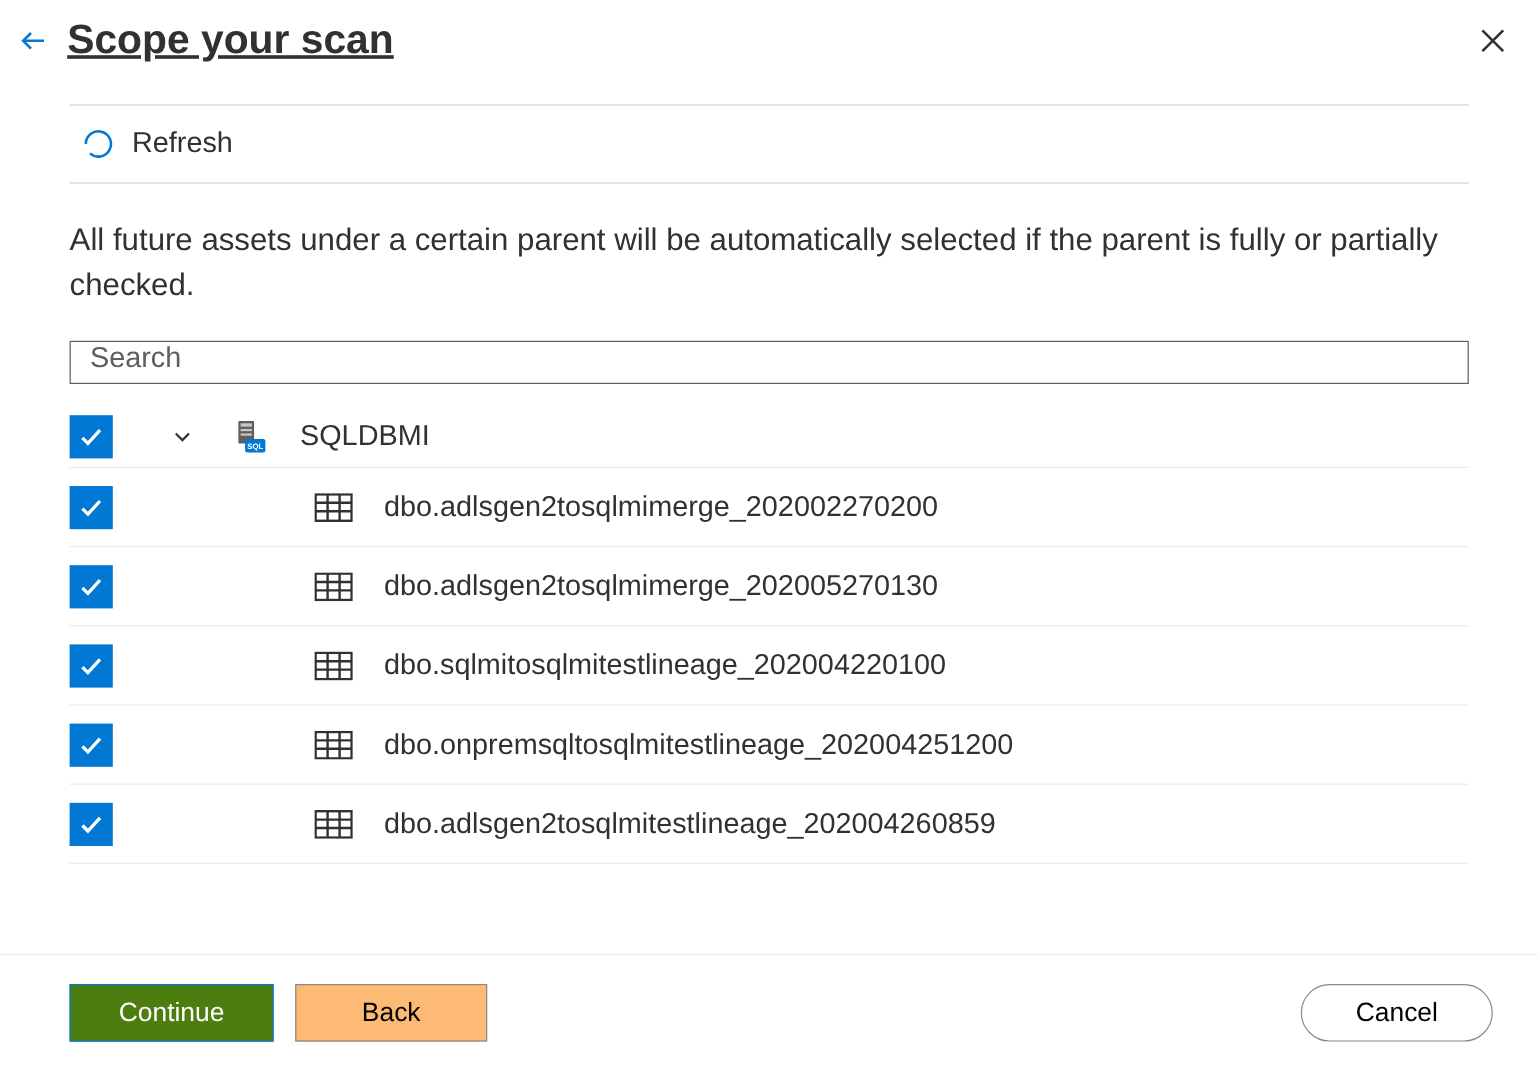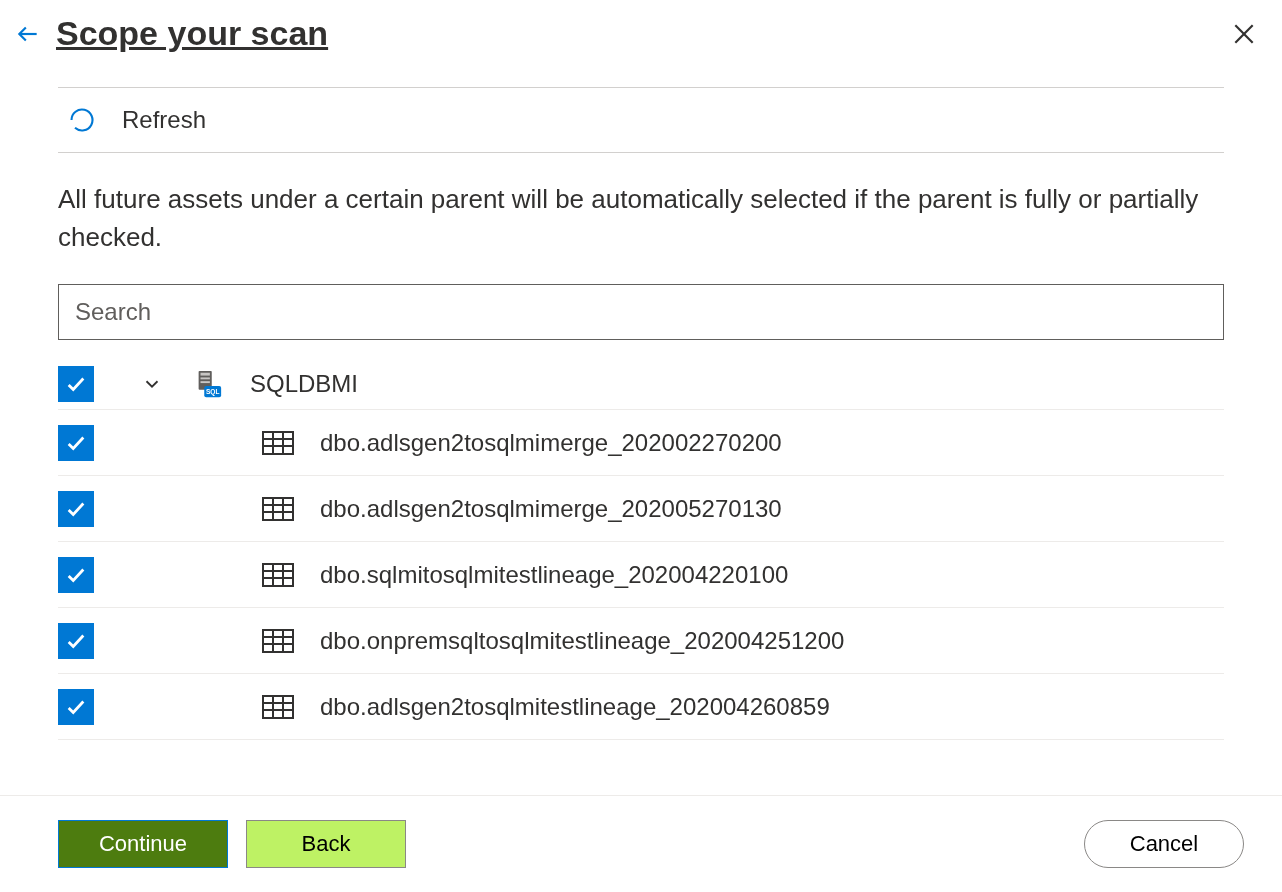--- a/index.html
+++ b/index.html
@@ -52,21 +52,21 @@
       border-top: 1px solid #d2d0ce;
       border-bottom: 1px solid #d2d0ce;
       display: flex;
       align-items: center;
       padding: 18px 10px;
     }
     .refresh-btn {
       display: flex;
       align-items: center;
       cursor: pointer;
-      gap: 26px;
+      gap: 14px;
     }
     .refresh-icon {
       color: #0078d4;
       width: 28px;
       height: 28px;
       display: flex;
       align-items: center;
       justify-content: center;
     }
     .refresh-label {
@@ -75,23 +75,23 @@
     }
     .description {
       margin: 28px 58px 16px 58px;
       font-size: 26px;
       line-height: 1.45;
       color: #323130;
     }
     .search-box {
       margin: 28px 58px 0 58px;
       border: 1px solid #605e5c;
-      height: 56px;
-      display: flex;
-      align-items: center;
+      height: 36px;
+      display: flex;
+      align-items: flex-start;
       padding: 0 16px;
     }
     .search-input {
       border: none;
       outline: none;
       font-size: 24px;
       width: 100%;
       color: #323130;
       background: transparent;
     }
@@ -178,21 +178,21 @@
       justify-content: center;
       min-width: 110px;
     }
     .btn-primary {
       background: #4d7c0f;
       color: #fff;
       border: 1px solid #0078d4;
       min-width: 170px;
     }
     .btn-back {
-      background: #bef264;
+      background: #fdba74;
       margin-left: 18px;
       min-width: 160px;
     }
     .btn-cancel {
       margin-left: auto;
       min-width: 160px;
       border-radius: 24px;
     }
   </style>
 </head>

